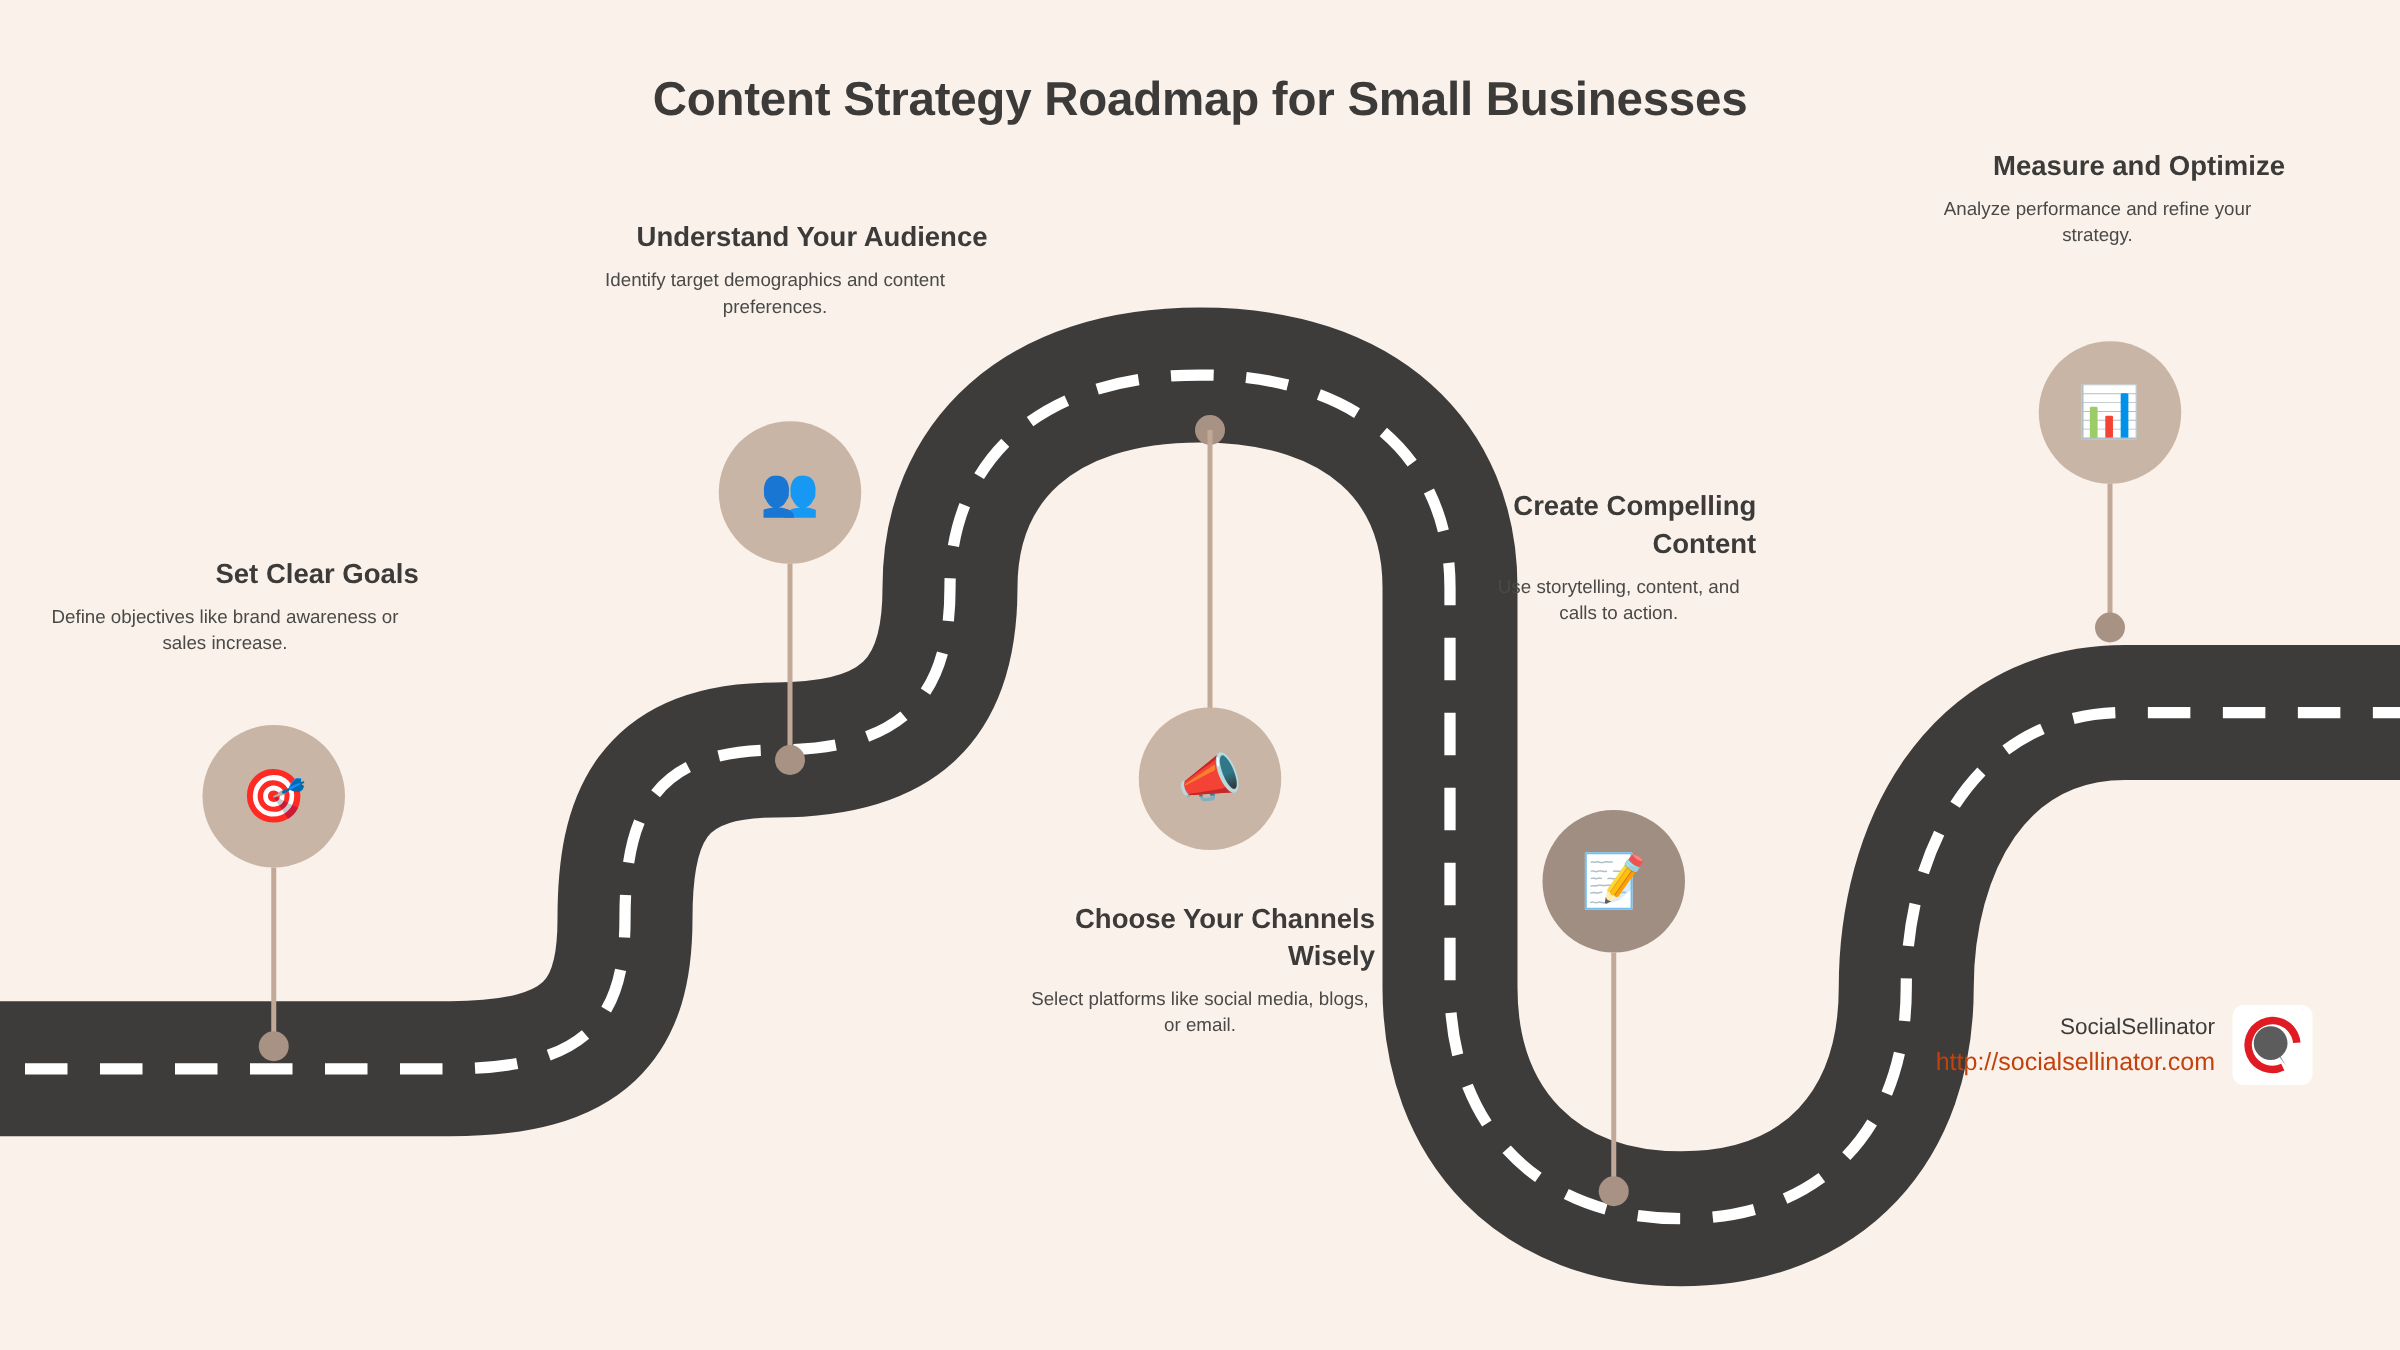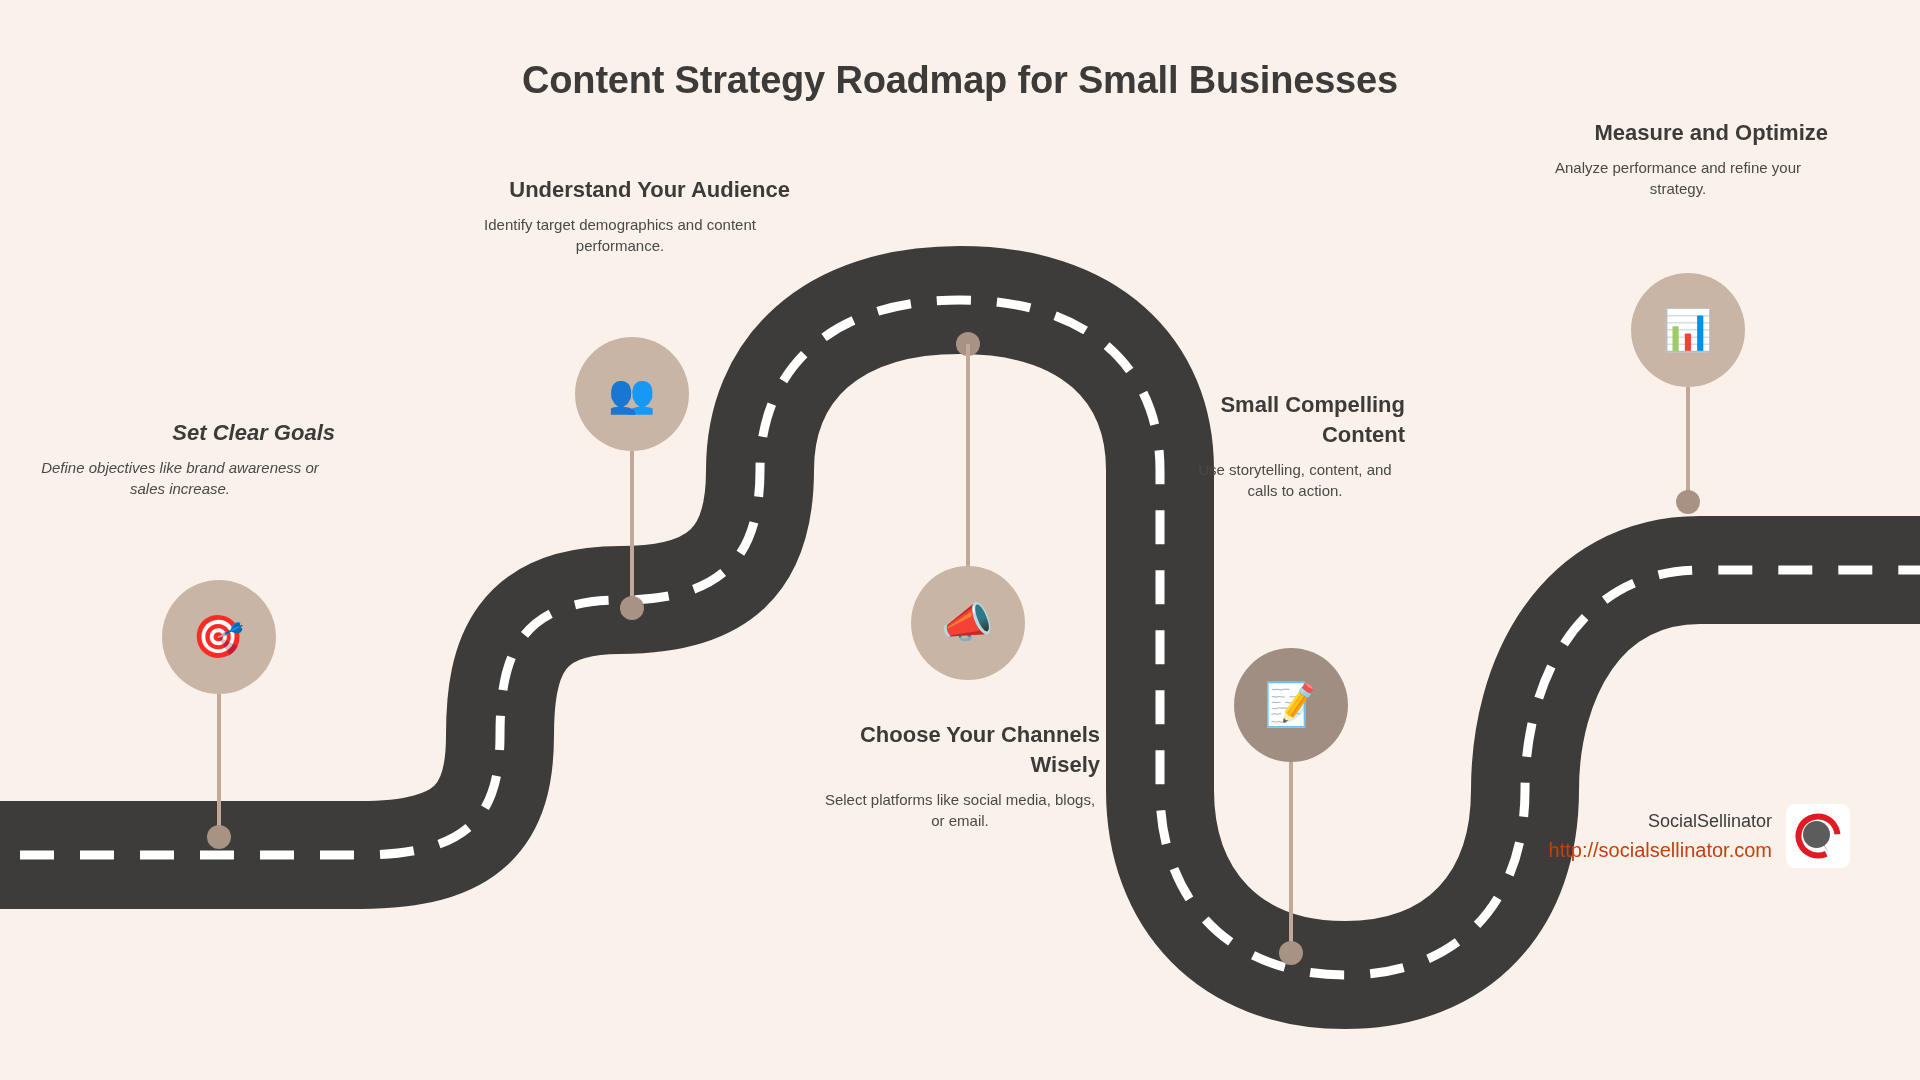--- a/index.html
+++ b/index.html
@@ -160,35 +160,35 @@
              C 1090 300 1160 370 1160 470
              L 1160 790
              C 1160 900 1230 975 1345 975
              C 1460 975 1525 900 1525 790
              C 1525 680 1580 570 1700 570
              L 1960 570" fill="none" stroke="#ffffff" stroke-width="9" stroke-dasharray="34 26" stroke-linecap="butt"></path>
   </svg>
 
   <div class="page-title">Content Strategy Roadmap for Small Businesses</div>
 
-  <div class="step-text" style="left:25px; top:418px; width:310px;font-style:italic;">
+  <div class="step-text" style="left:25px; top:444px; width:310px;">
     <div class="step-title">Set Clear Goals</div>
     <div class="step-desc">Define objectives like brand awareness or sales increase.</div>
   </div>
   <div class="marker" style="left:219px; top:580px;">
     <div class="marker-bubble" style="width:114px; height:114px; left:-57px; top:0; background:#c9b5a6;">
       <span class="marker-emoji" style="font-size:42px;">🎯</span>
     </div>
     <div class="marker-stem" style="top:114px; height:142px;"></div>
     <div class="marker-dot" style="top:245px;"></div>
   </div>
 
   <div class="step-text" style="left:450px; top:175px; width:340px;">
     <div class="step-title">Understand Your Audience</div>
-    <div class="step-desc">Identify target demographics and content performance.</div>
+    <div class="step-desc">Identify target demographics and content preferences.</div>
   </div>
   <div class="marker" style="left:632px; top:337px;">
     <div class="marker-bubble" style="width:114px; height:114px; left:-57px; top:0; background:#c9b5a6;">
       <span class="marker-emoji" style="font-size:38px;">👥</span>
     </div>
     <div class="marker-stem" style="top:114px; height:156px;"></div>
     <div class="marker-dot" style="top:259px;"></div>
   </div>
 
   <div class="step-text" style="left:820px; top:720px; width:280px;">
@@ -197,21 +197,21 @@
   </div>
   <div class="marker" style="left:968px; top:344px;">
     <div class="marker-dot" style="top:-12px;"></div>
     <div class="marker-stem" style="top:0; height:235px;"></div>
     <div class="marker-bubble" style="width:114px; height:114px; left:-57px; top:222px; background:#c9b5a6;">
       <span class="marker-emoji" style="font-size:42px;">📣</span>
     </div>
   </div>
 
   <div class="step-text" style="left:1185px; top:390px; width:220px;">
-    <div class="step-title">Small Compelling Content</div>
+    <div class="step-title">Create Compelling Content</div>
     <div class="step-desc">Use storytelling, content, and calls to action.</div>
   </div>
   <div class="marker" style="left:1291px; top:648px;">
     <div class="marker-bubble" style="width:114px; height:114px; left:-57px; top:0; background:#a08e82;">
       <span class="marker-emoji" style="font-size:42px;">📝</span>
     </div>
     <div class="marker-stem" style="top:114px; height:196px;"></div>
     <div class="marker-dot" style="top:293px;"></div>
   </div>
 

